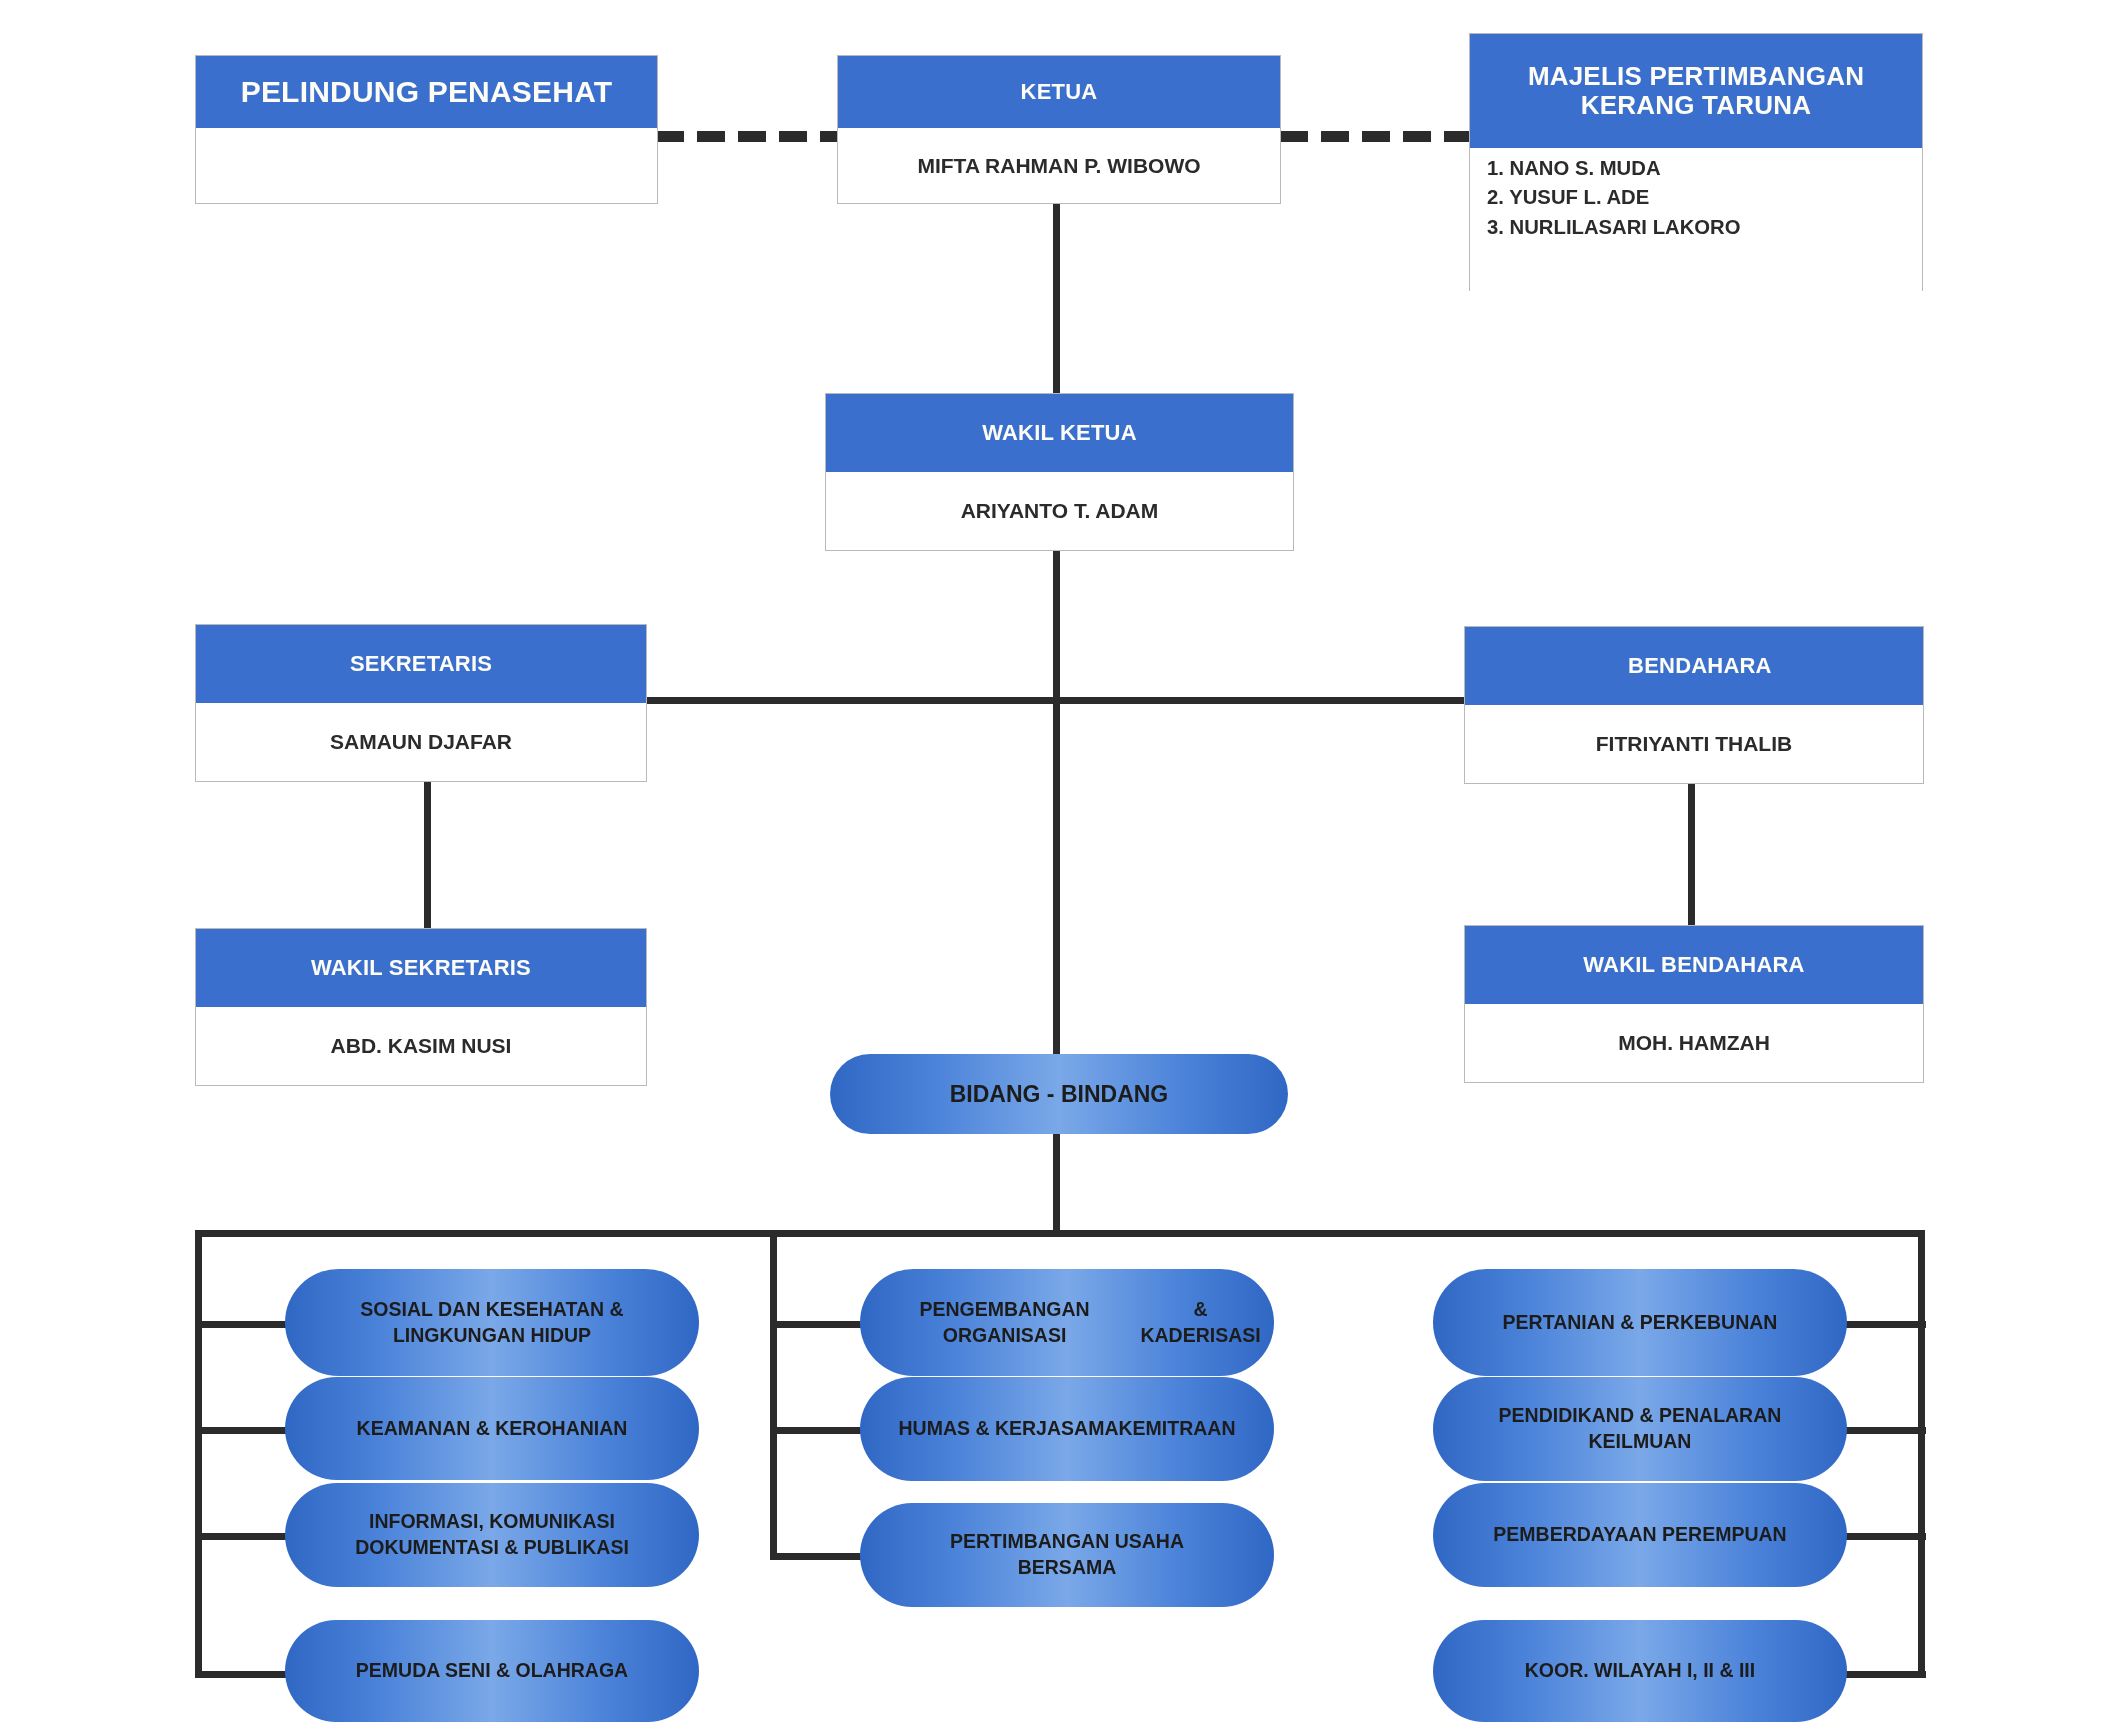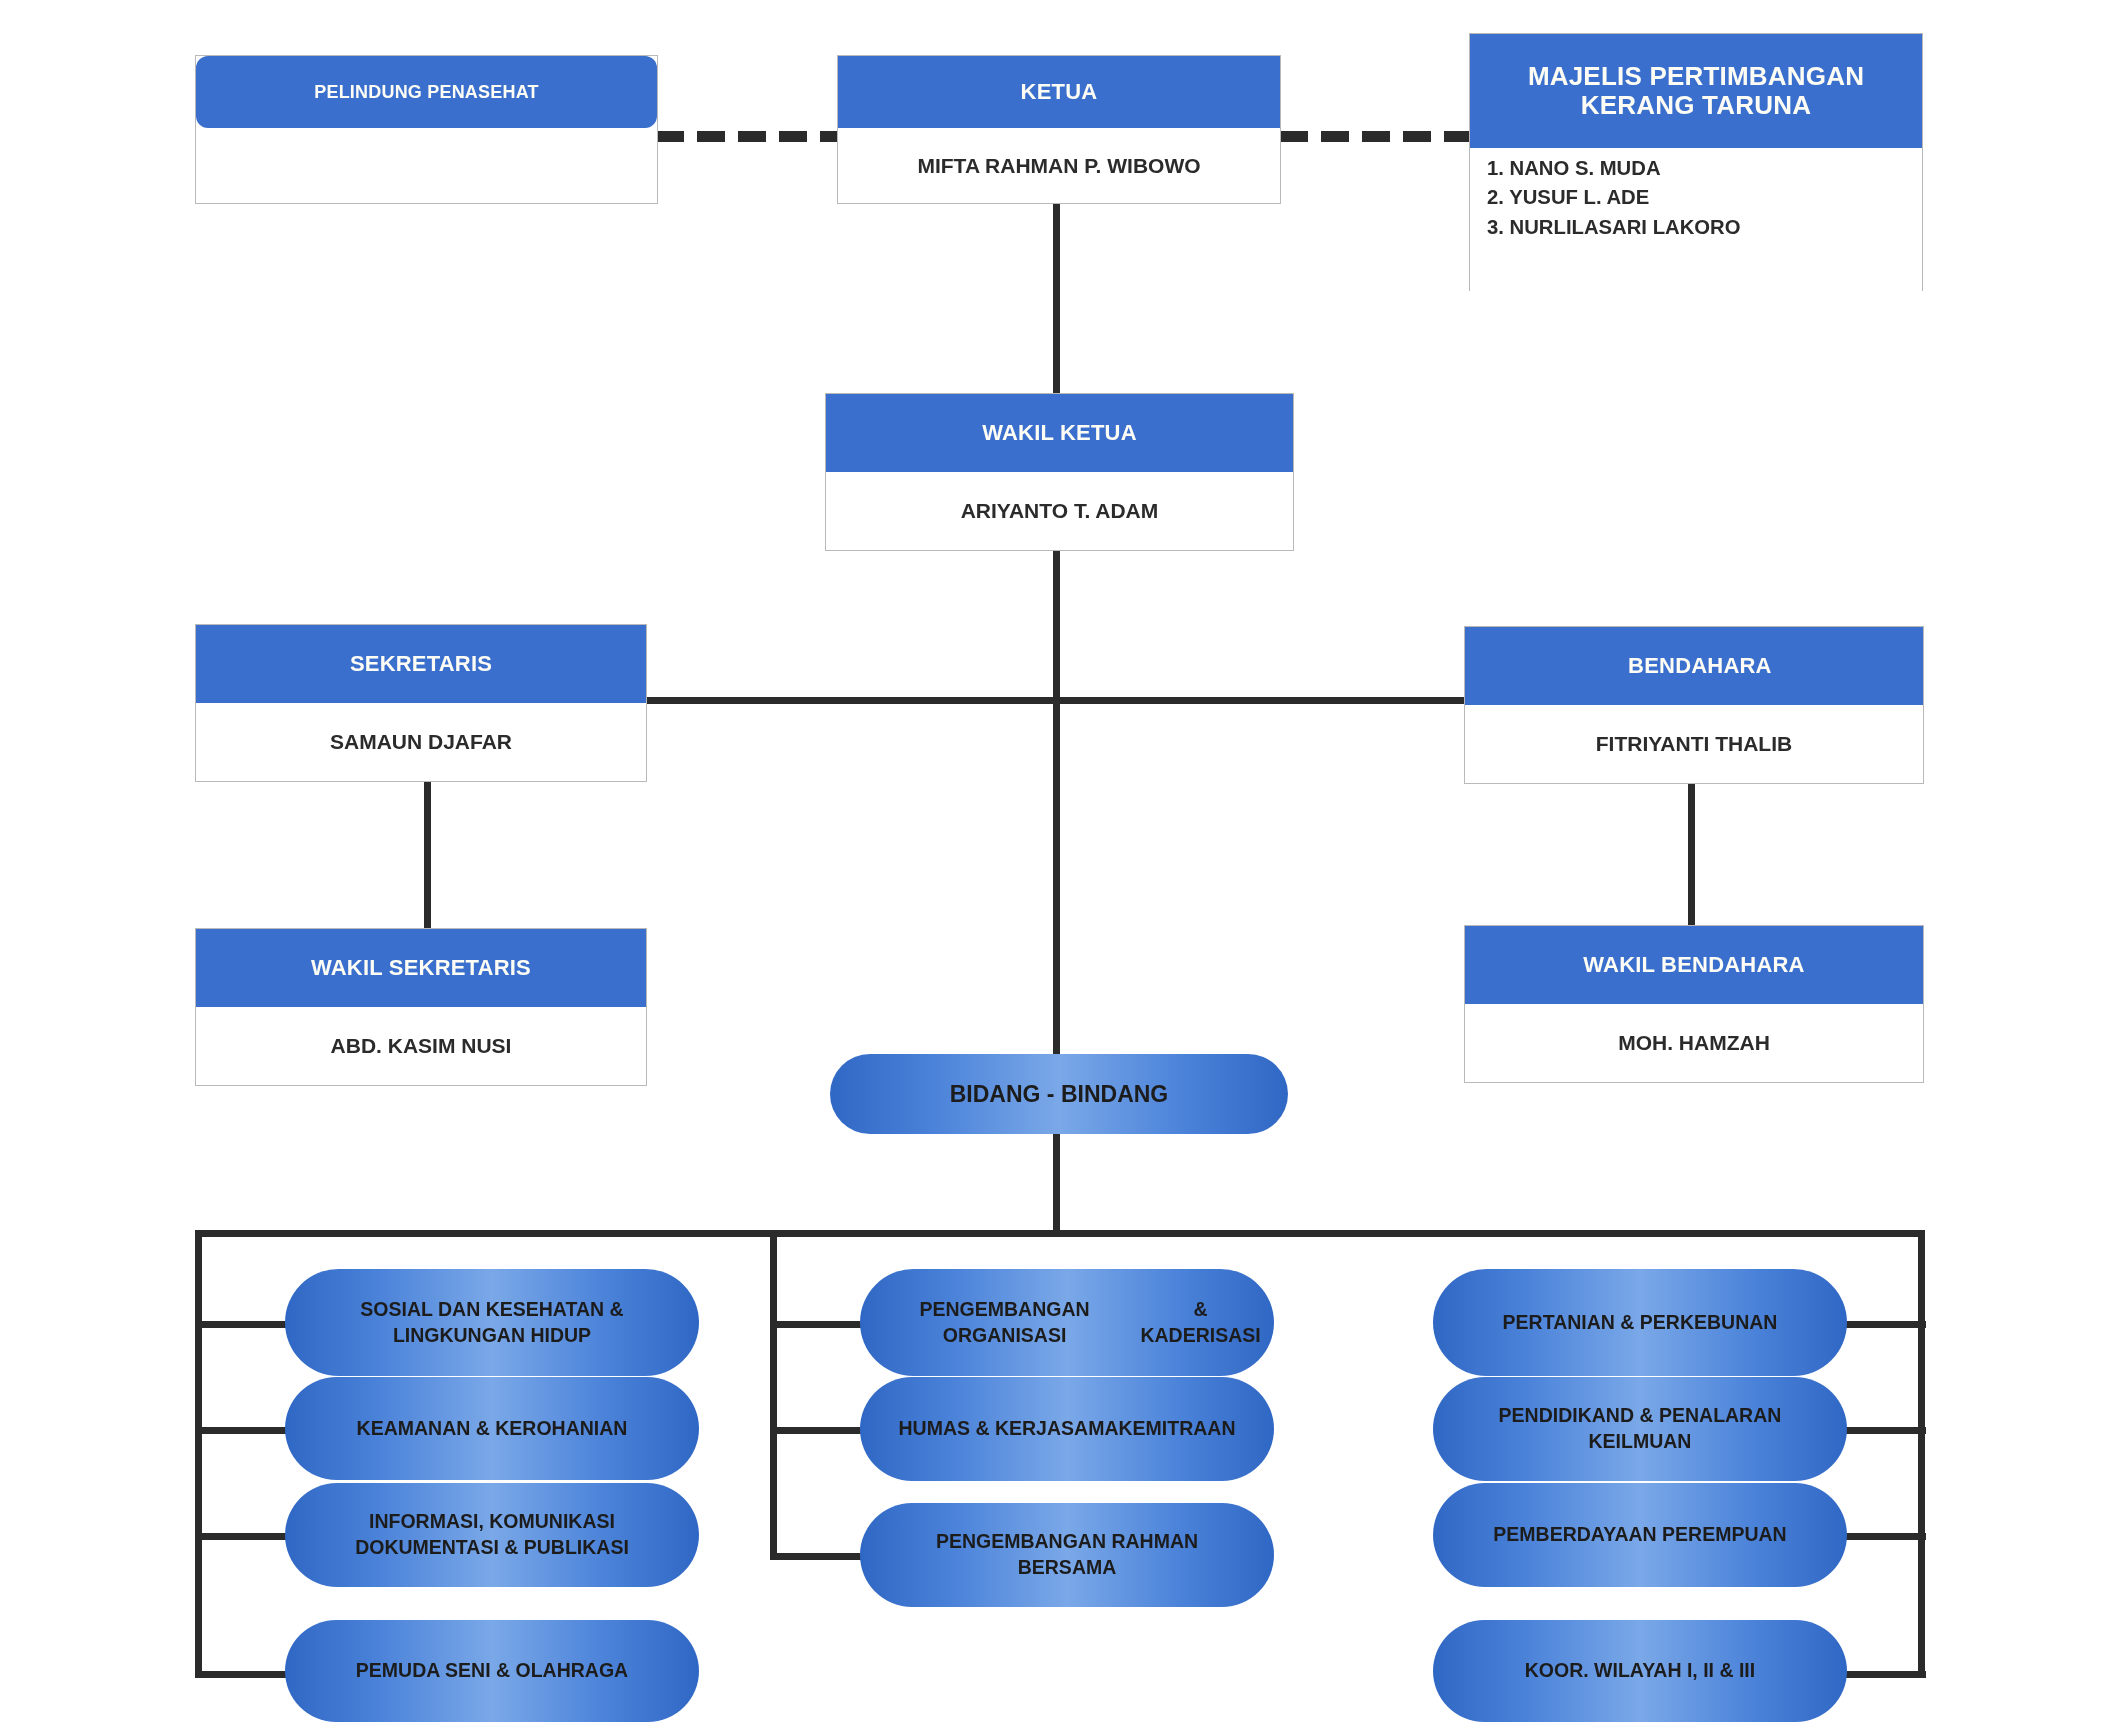--- a/index.html
+++ b/index.html
@@ -132,21 +132,21 @@
   <div class="line-h" style="left:770px; top:1321px; width:93px; height:7.2px;"></div>
   <div class="line-h" style="left:770px; top:1427px; width:93px; height:7.2px;"></div>
   <div class="line-h" style="left:770px; top:1553px; width:93px; height:7.2px;"></div>
 
   <div class="line-h" style="left:1835px; top:1321px; width:91px; height:7.2px;"></div>
   <div class="line-h" style="left:1835px; top:1427px; width:91px; height:7.2px;"></div>
   <div class="line-h" style="left:1835px; top:1533px; width:91px; height:7.2px;"></div>
   <div class="line-h" style="left:1835px; top:1671px; width:91px; height:7.2px;"></div>
 
   <div class="org-box" style="left:195px; top:55px; width:463px; height:149px;">
-    <div class="box-title" style="height:72px; font-size:18px;border-radius:12px;">PELINDUNG PENASEHAT</div>
+    <div class="box-title" style="height:72px; font-size:30px;">PELINDUNG PENASEHAT</div>
   </div>
 
   <div class="org-box" style="left:837px; top:55px; width:444px; height:149px;">
     <div class="box-title" style="height:72px; font-size:22px;">KETUA</div>
     <div class="box-body" style="height:75px; font-size:21px;">MIFTA RAHMAN P. WIBOWO</div>
   </div>
 
   <div class="org-box" style="left:1469px; top:33px; width:454px; height:258px;">
     <div class="box-title" style="height:114px; font-size:26px; flex-direction:column;">
       <span>MAJELIS PERTIMBANGAN</span>
@@ -210,21 +210,21 @@
     <span>PENGEMBANGAN ORGANISASI</span>
     <span>&amp; KADERISASI</span>
   </div>
 
   <div class="pill" style="left:860px; top:1377px; width:414px; height:104px; font-size:19.5px; ">
     <span>HUMAS &amp; KERJASAMA</span>
     <span>KEMITRAAN</span>
   </div>
 
   <div class="pill" style="left:860px; top:1503px; width:414px; height:104px; font-size:19.5px; flex-direction:column;">
-    <span>PENGEMBANGAN RAHMAN</span>
+    <span>PERTIMBANGAN USAHA</span>
     <span>BERSAMA</span>
   </div>
 
   <div class="pill" style="left:1433px; top:1269px; width:414px; height:107px; font-size:19.5px;">
     <span>PERTANIAN &amp; PERKEBUNAN</span>
   </div>
 
   <div class="pill" style="left:1433px; top:1377px; width:414px; height:104px; font-size:19.5px; flex-direction:column;">
     <span>PENDIDIKAND &amp; PENALARAN</span>
     <span>KEILMUAN</span>

